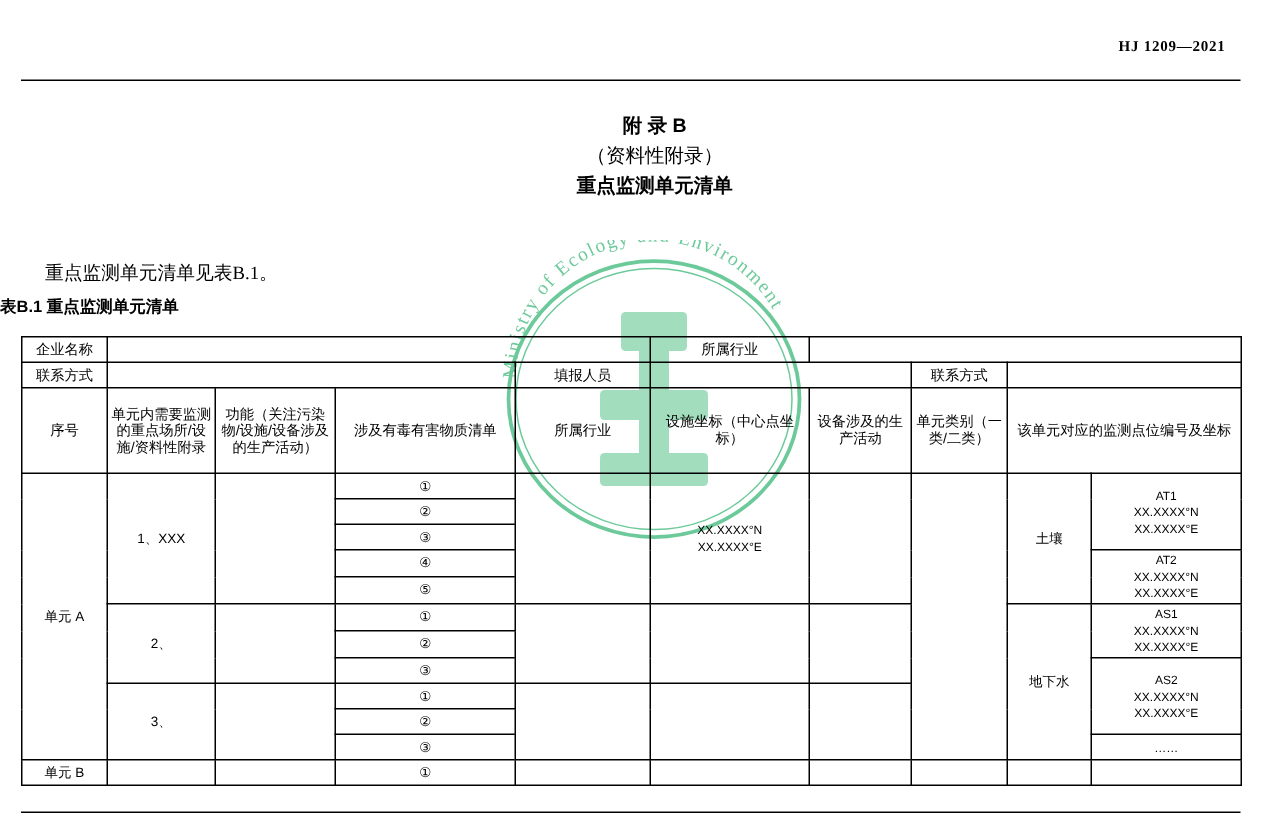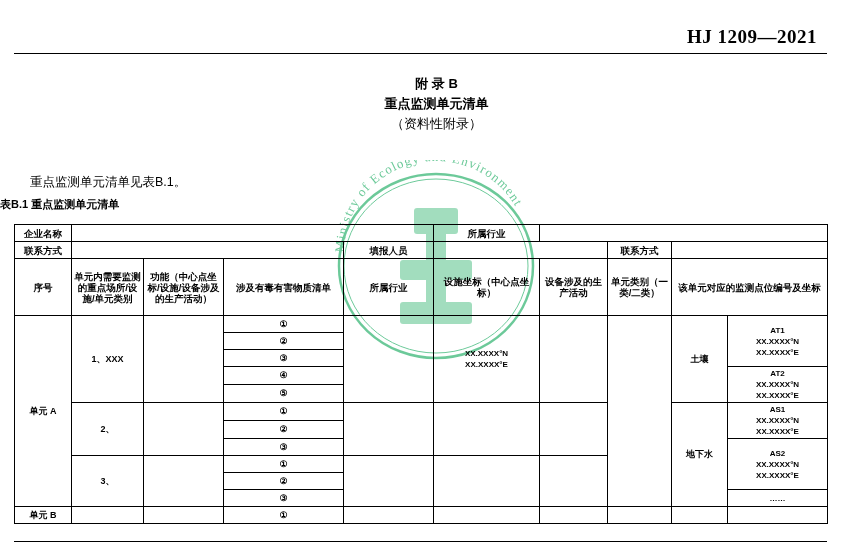--- a/index.html
+++ b/index.html
@@ -20,21 +20,21 @@
     left: 0; top: 0;
     width: 841px; height: 550px;
   }
   
   .std-header {
     position: absolute;
     right: 24px;
     top: 26px;
     font-family: "Liberation Serif", serif;
     font-weight: bold;
-    font-size: 19px;
+    font-size: 10px;
     letter-spacing: 0.5px;
   }
   .hdr-rule {
     position: absolute;
     left: 14px;
     right: 14px;
     top: 53px;
     border-top: 1px solid #000;
     height: 0;
   }
@@ -62,21 +62,21 @@
     margin-left: 32px;
   }
   .title-line.sub {
     font-weight: normal;
   }
   .intro {
     position: absolute;
     left: 30px;
     top: 174px;
     font-size: 12.5px;
-    font-family: Liberation Sans, sans-serif;
+    font-family: Liberation Serif, serif;
   }
   .table-caption {
     position: absolute;
     left: 0;
     right: 0;
     top: 197px;
     text-align: left;
     font-size: 11px;
     font-weight: bold;
     font-family: Liberation Sans, sans-serif;
@@ -97,21 +97,20 @@
     left: 14px;
     top: 224px;
     width: 813px;
   }
   table.main {
     border-collapse: collapse;
     width: 813px;
     table-layout: fixed;
     font-family: "Liberation Sans", sans-serif;
     font-size: 9px;
-    font-weight: bold;
   }
   table.main td {
     border: 1px solid #000;
     text-align: center;
     vertical-align: middle;
     padding: 1px 2px;
     line-height: 11px;
     height: 14px;
   }
   td.hcell {
@@ -127,22 +126,22 @@
 <body>
 
 <div class="page">
 
   <div class="std-header">HJ 1209—2021</div>
   <div class="hdr-rule"></div>
   <div class="footer-rule"></div>
 
   <div class="title-block">
     <div class="title-line">附 录 B</div>
+    <div class="title-line sub">（资料性附录）</div>
     <div class="title-line">重点监测单元清单</div>
-    <div class="title-line sub">（资料性附录）</div>
   </div>
 
   <div class="intro">重点监测单元清单见表B.1。</div>
   <div class="table-caption">表B.1  重点监测单元清单</div>
 
   <div class="stamp">
     <svg width="212" height="212" viewBox="0 0 212 212" xmlns="http://www.w3.org/2000/svg">
       <defs>
         <path id="arcpath" d="M 16,112 A 92,92 0 1 1 196,112" fill="none"></path>
         <path id="arcpath2" d="M 24,118 A 84,84 0 1 1 188,118" fill="none"></path>
@@ -189,22 +188,22 @@
         <td class="hcell">联系方式</td>
         <td colspan="3"></td>
         <td class="hcell">填报人员</td>
         <td colspan="2"></td>
         <td class="hcell">联系方式</td>
         <td colspan="2"></td>
       </tr>
 
       <tr>
         <td class="hcell" style="height:54px">序号</td>
-        <td class="hcell">单元内需要监测的重点场所/设施/单元类别</td>
-        <td class="hcell">功能（中心点坐标/设施/设备涉及的生产活动）</td>
+        <td class="hcell">单元内需要监测的重点场所/设施/资料性附录</td>
+        <td class="hcell">功能（关注污染物/设施/设备涉及的生产活动）</td>
         <td class="hcell">涉及有毒有害物质清单</td>
         <td class="hcell">所属行业</td>
         <td class="hcell">设施坐标（中心点坐标）</td>
         <td class="hcell">设备涉及的生产活动</td>
         <td class="hcell">单元类别（一类/二类）</td>
         <td class="hcell" colspan="2">该单元对应的监测点位编号及坐标</td>
       </tr>
 
       <tr>
         <td rowspan="11">单元 A</td>

